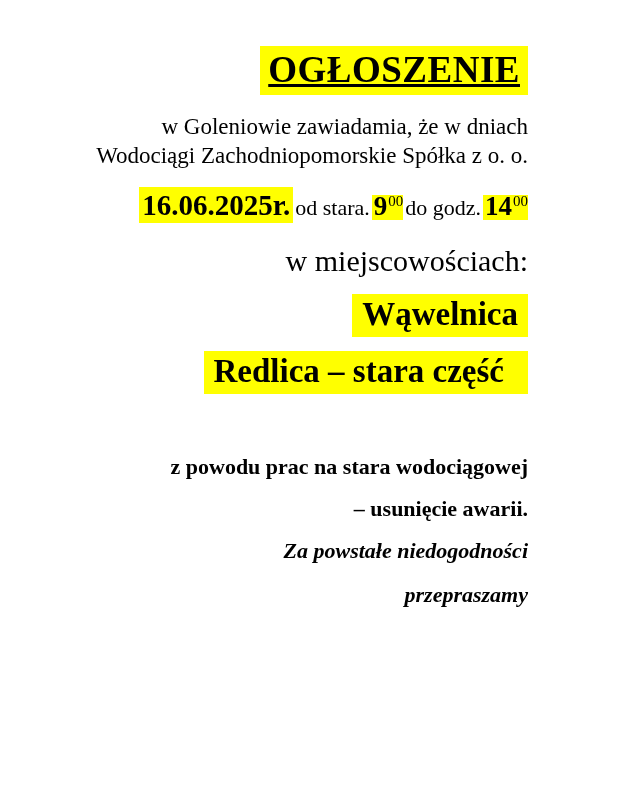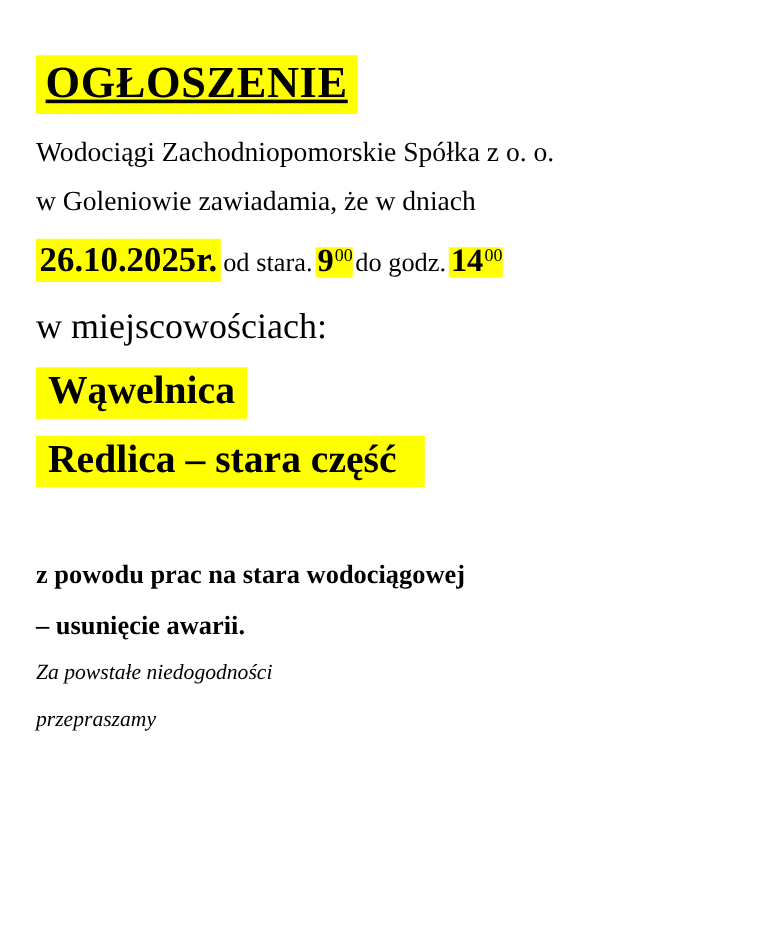--- a/index.html
+++ b/index.html
@@ -12,21 +12,21 @@
     background: #ffffff;
     font-family: "Liberation Serif", serif;
     color: #000000;
     overflow: hidden;
   }
   .page {
     width: 558px;
     height: 790px;
     box-sizing: border-box;
     padding: 34px 30px 0 30px;
-    text-align: left;
+    text-align: right;
   }
   .hl {
     background: #ffff00;
   }
   
   .title-row {
     margin-top: 12px;
     margin-bottom: 20px;
   }
   .title {
@@ -103,40 +103,40 @@
   .gap {
     height: 46px;
   }
   
   .reason {
     font-size: 22px;
     font-weight: bold;
     margin: 0 0 16px 0;
   }
   .apology {
-    font-size: 18px;
-    font-weight: normal;
+    font-size: 22px;
+    font-weight: bold;
     font-style: italic;
     margin: 0 0 18px 0;
   }
 </style>
 </head>
 <body>
 
 <div class="page">
 
   <div class="title-row">
     <span class="title hl">OGŁOSZENIE</span>
   </div>
 
+  <p class="intro">w Goleniowie zawiadamia, że w dniach</p>
   <p class="intro first">Wodociągi Zachodniopomorskie Spółka z o. o.</p>
-  <p class="intro">w Goleniowie zawiadamia, że w dniach</p>
 
   <div class="date-row">
-    <span class="date-big hl">26.10.2025r.</span><span class="conn">od stara.</span><span class="hl"><span class="time-num">9</span><span class="sup">00</span></span><span class="conn">do godz.</span><span class="hl"><span class="time-num">14</span><span class="sup">00</span></span>
+    <span class="date-big hl">16.06.2025r.</span><span class="conn">od stara.</span><span class="hl"><span class="time-num">9</span><span class="sup">00</span></span><span class="conn">do godz.</span><span class="hl"><span class="time-num">14</span><span class="sup">00</span></span>
   </div>
 
   <p class="stmt2">w miejscowościach:</p>
 
   <div class="loc-row">
     <span class="loc hl">Wąwelnica</span>
   </div>
   <div class="loc-row">
     <span class="loc2 hl">Redlica – stara część</span>
   </div>

